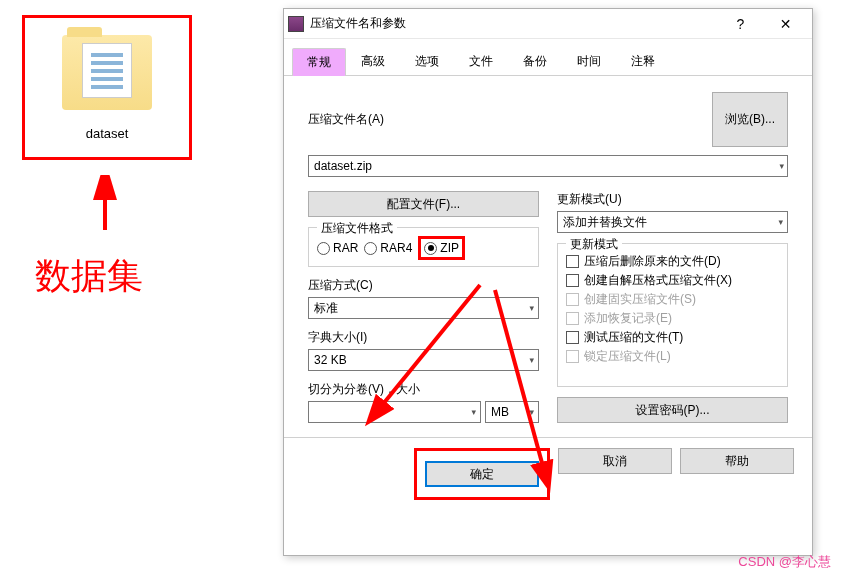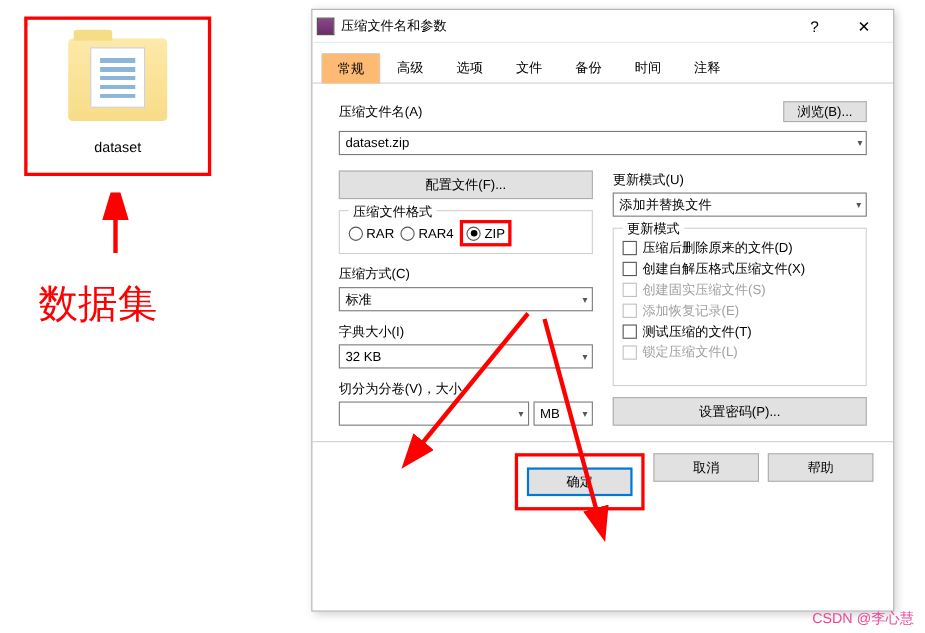--- a/index.html
+++ b/index.html
@@ -18,27 +18,27 @@
     
     .dialog { position: absolute; left: 283px; top: 8px; width: 530px; height: 548px; border: 1px solid #b0b0b0; background: #fff; box-shadow: 2px 2px 8px rgba(0,0,0,0.2); }
     .titlebar { height: 30px; display: flex; align-items: center; padding: 0 4px; border-bottom: 1px solid #e8e8e8; }
     .titlebar-icon { width: 16px; height: 16px; background: linear-gradient(#8b4789, #6b2e6b); margin-right: 6px; border: 1px solid #444; }
     .titlebar-text { flex: 1; font-size: 12px; }
     .titlebar-controls { display: flex; }
     .titlebar-btn { width: 45px; height: 28px; display: flex; align-items: center; justify-content: center; font-size: 14px; }
     
     .tabs { display: flex; padding: 8px 8px 0 8px; border-bottom: 1px solid #d0d0d0; }
     .tab { padding: 5px 14px; border: 1px solid transparent; border-bottom: none; font-size: 12px; cursor: pointer; }
-    .tab.active { border-color: #d0d0d0; background: #fdba74; border-radius: 2px 2px 0 0; position: relative; top: 1px; }
+    .tab.active { border-color: #d0d0d0; background: #f0abfc; border-radius: 2px 2px 0 0; position: relative; top: 1px; }
     
     .content { padding: 16px 24px 6px 24px; display: flex; flex-direction: column; gap: 8px; }
     
     .row { display: flex; align-items: center; gap: 8px; }
     .label { font-size: 12px; }
-    .browse-btn { padding: 0 12px; border: 1px solid #adadad; background: #e1e1e1; font-size: 12px; cursor: pointer; }
+    .browse-btn { padding: 18px 12px; border: 1px solid #adadad; background: #e1e1e1; font-size: 12px; cursor: pointer; }
     .filename-input { flex: 1; height: 22px; border: 1px solid #7a7a7a; padding: 2px 5px; font-size: 12px; background:#fff; }
     .dropdown-arrow { position: absolute; right: 4px; top: 50%; transform: translateY(-50%); pointer-events:none; font-size:9px; color:#555;}
     .input-wrap { position: relative; display: flex; flex: 1; }
     
     .cols { display: flex; gap: 18px; margin-top: 6px; }
     .col { flex: 1; display: flex; flex-direction: column; gap: 10px; }
     
     .btn-wide { height: 26px; border: 1px solid #adadad; background: #e1e1e1; cursor: pointer; font-size: 12px; }
     
     .fieldset { border: 1px solid #d0d0d0; padding: 8px 8px 6px 8px; position: relative; }
@@ -54,21 +54,21 @@
     .check-item { display:flex; align-items:center; gap:5px; font-size:12px; padding: 1px 0; }
     .checkbox { width:13px; height:13px; border:1px solid #555; display:inline-block; }
     .check-item.disabled { color:#a0a0a0; }
     .check-item.disabled .checkbox { border-color:#c0c0c0; }
     
     .volume-row { display:flex; gap:4px; align-items:center; }
     .volume-input { flex:1; height:22px; border:1px solid #7a7a7a; background:#fff; }
     .mb-select { width:54px; }
     
     .footer { display:flex; justify-content:flex-end; gap:8px; padding: 10px 18px 14px 0; border-top: 1px solid #d0d0d0; margin-top: 8px; }
-    .footer-btn { width: 96px; height: 26px; border: 1px solid #adadad; background: #e1e1e1; font-size:12px; cursor:pointer; }
+    .footer-btn { width: 114px; height: 26px; border: 1px solid #adadad; background: #e1e1e1; font-size:12px; cursor:pointer; }
     .footer-btn.primary { border: 2px solid #0078d7; }
     .ok-highlight { border: 3px solid #ff0000; padding: 10px 8px 10px 8px; }
     
     .watermark { position: absolute; right: 10px; bottom: 4px; font-size: 13px; color: #ec4899; }
   </style>
 </head>
 <body>
 
 <div class="folder-area">
   <div class="folder-icon">

